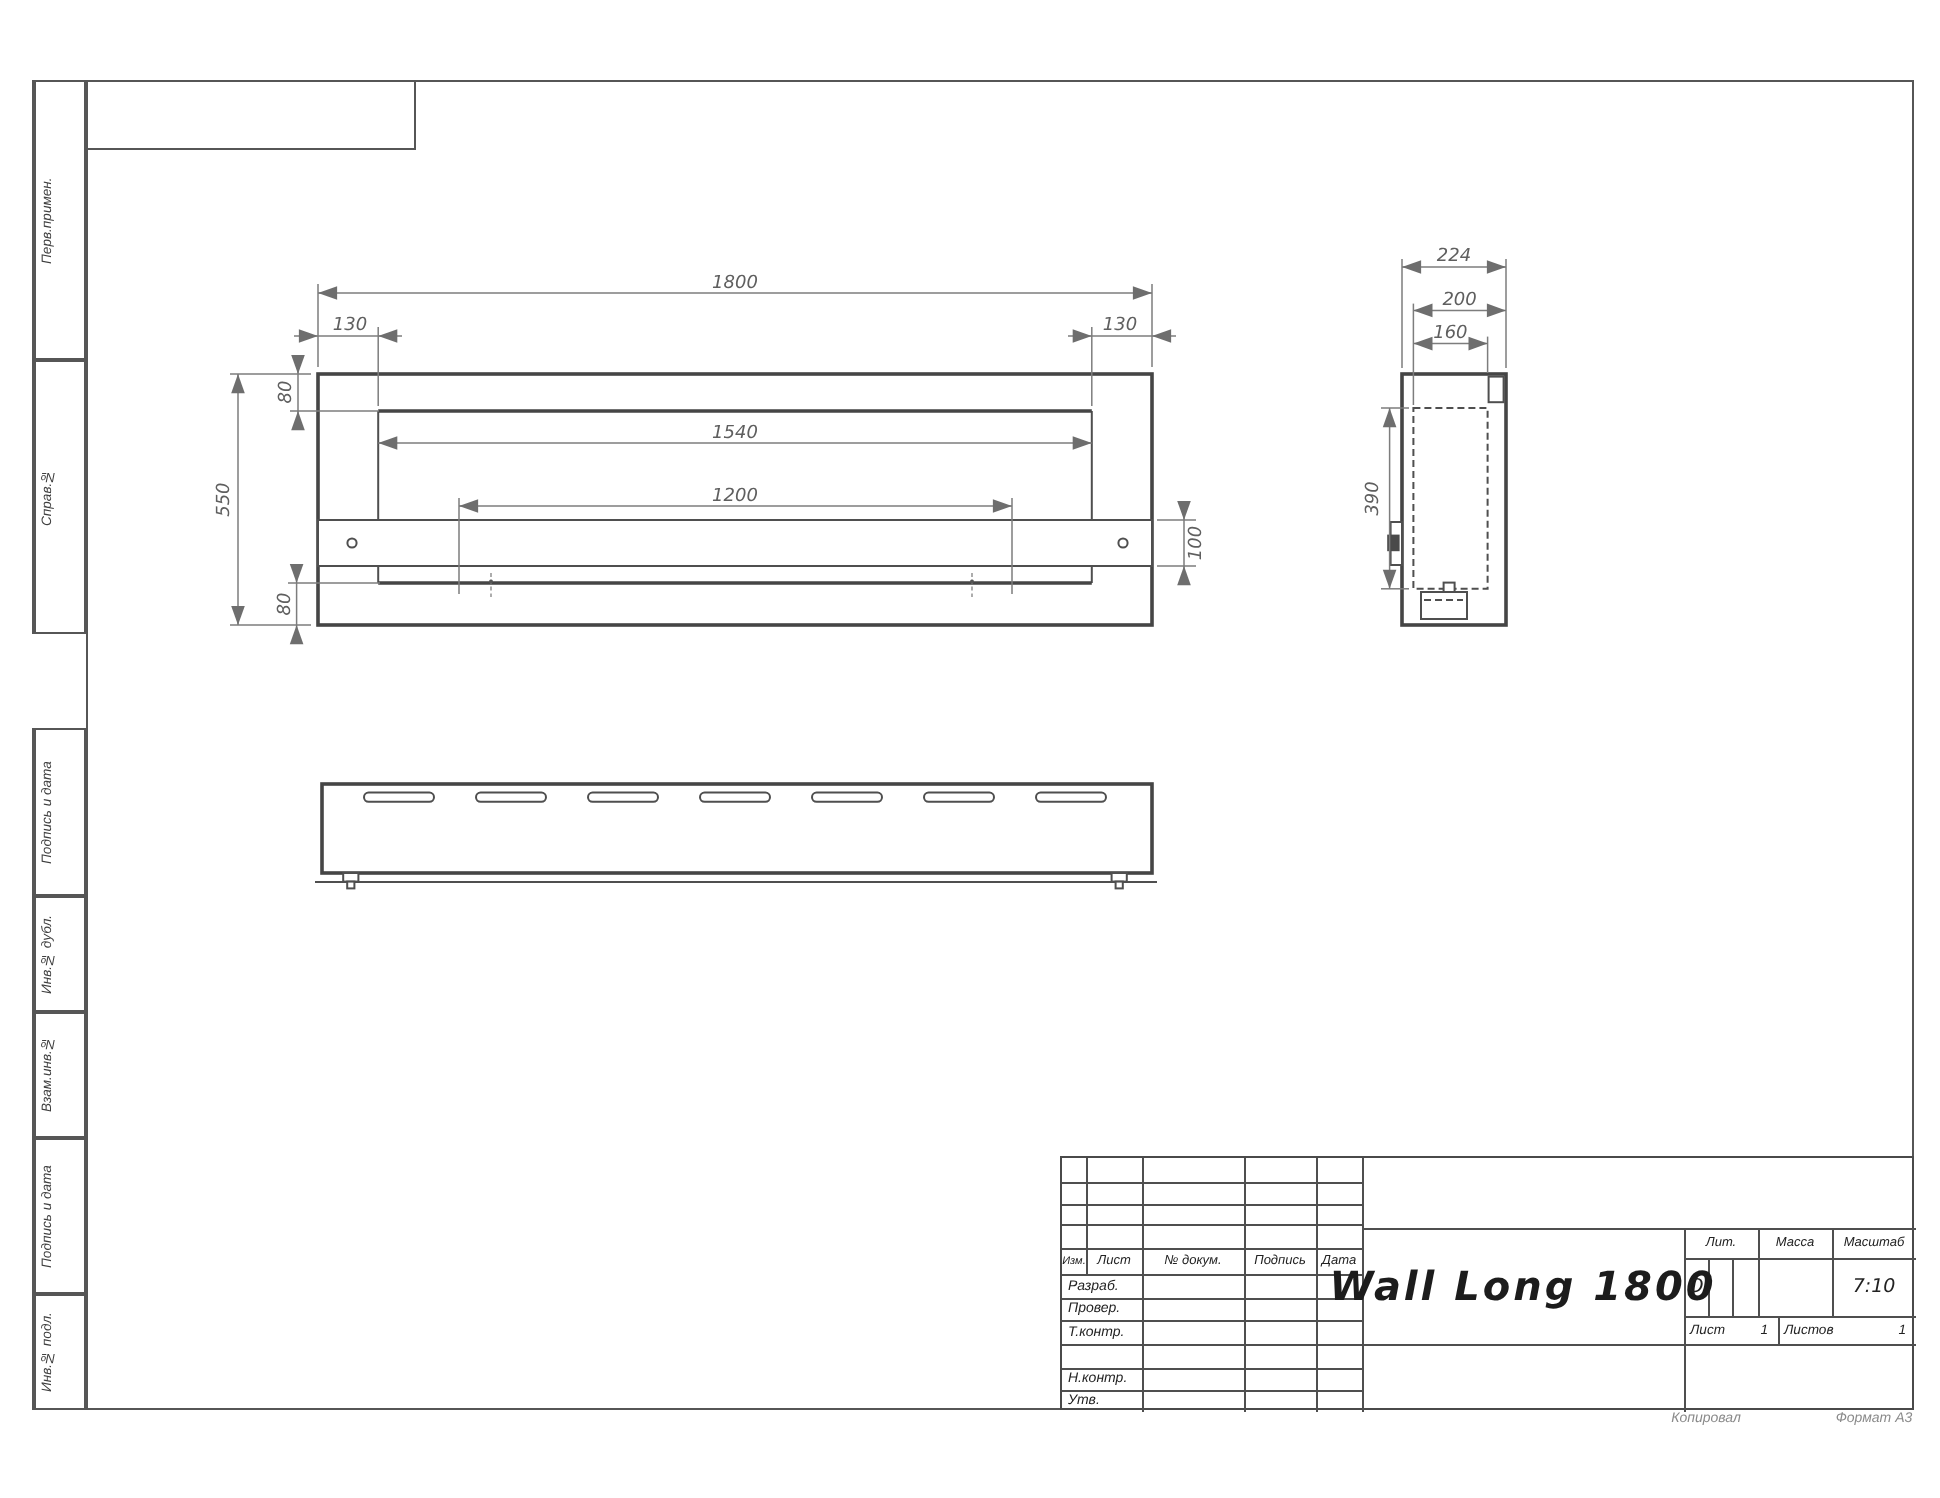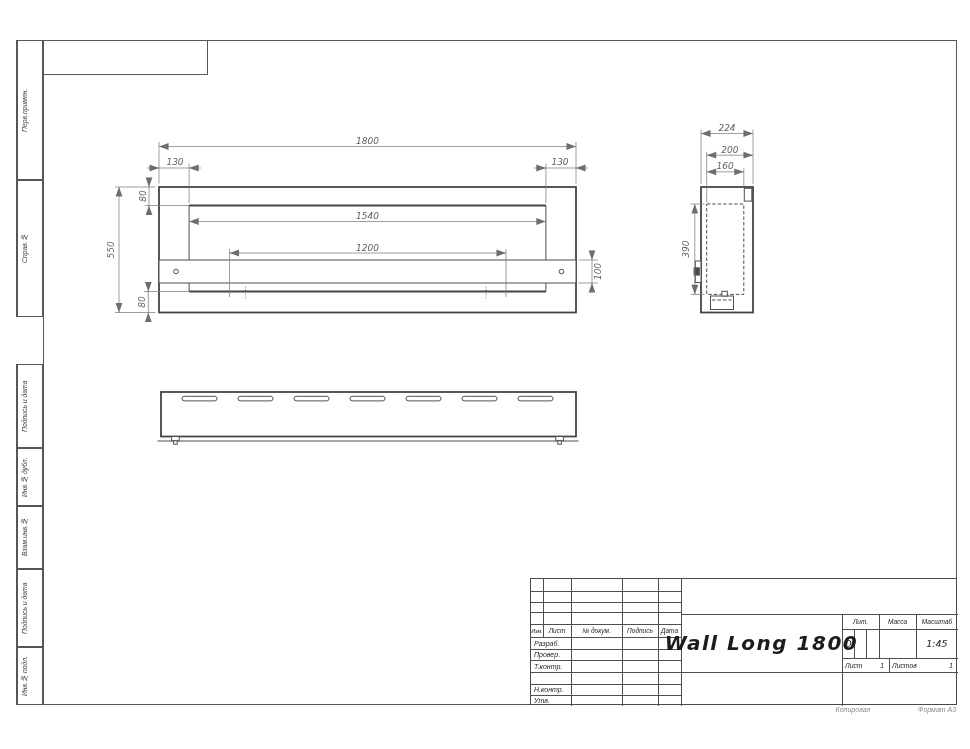--- a/index.html
+++ b/index.html
@@ -253,21 +253,21 @@
     <div class="cell role" style="left:0;top:93px;width:40px;height:12px"></div>
     <div class="cell role" style="left:0;top:105px;width:40px;height:11px">Н.контр.</div>
     <div class="cell role" style="left:0;top:116px;width:40px;height:11px">Утв.</div>
 
     <div class="cell big" style="left:150px;top:35px;width:161px;height:58px">Wall Long 1800</div>
 
     <div class="cell" style="left:311px;top:35px;width:37px;height:15px">Лит.</div>
     <div class="cell" style="left:348px;top:35px;width:37px;height:15px">Масса</div>
     <div class="cell" style="left:385px;top:35px;width:42px;height:15px">Масштаб</div>
     <div class="cell val" style="left:311px;top:50px;width:12px;height:29px">О</div>
-    <div class="cell val" style="left:385px;top:50px;width:42px;height:29px">1:45</div>
+    <div class="cell val" style="left:385px;top:50px;width:42px;height:29px">7:10</div>
     <div class="cell pair" style="left:311px;top:79px;width:47px;height:14px">
       <span>Лист</span>
       <span>1</span>
     </div>
     <div class="cell pair" style="left:358px;top:79px;width:69px;height:14px">
       <span>Листов</span>
       <span>1</span>
     </div>
   </div>
 

